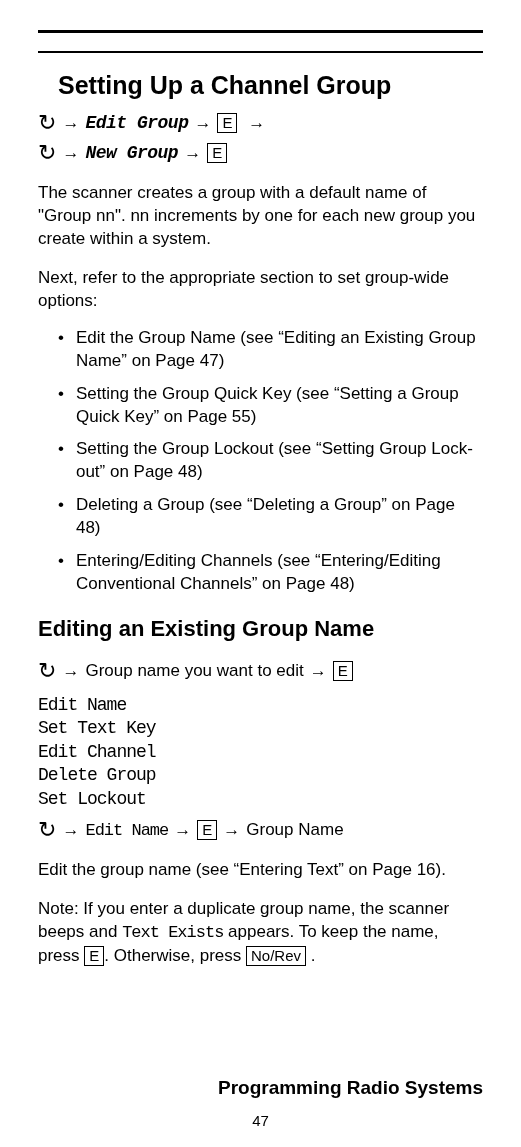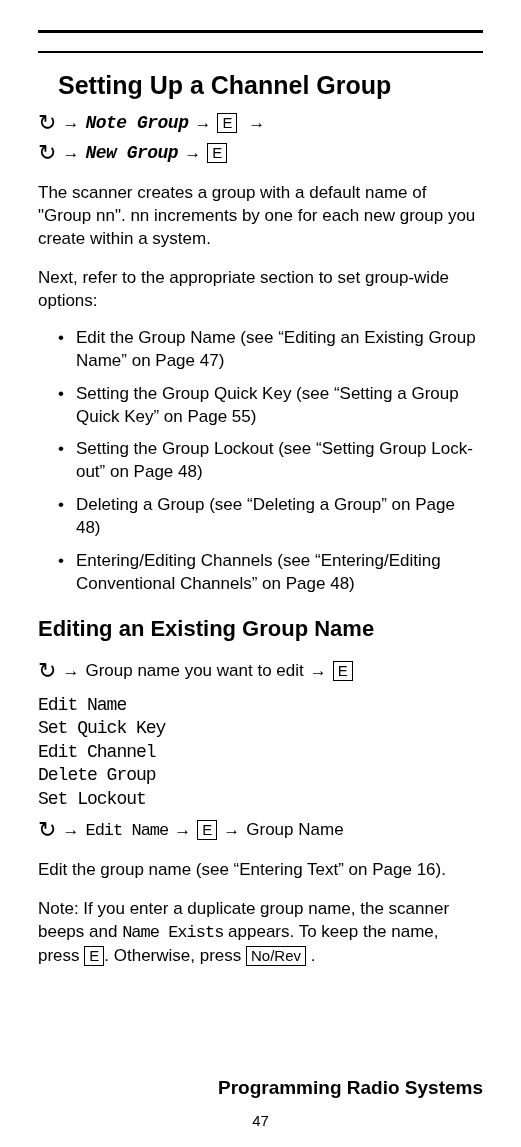--- a/index.html
+++ b/index.html
@@ -127,21 +127,21 @@
 <div class="top-rules">
   <div class="rule-thick"></div>
   <div class="rule-thin"></div>
 </div>
 
 <div class="section-title">Setting Up a Channel Group</div>
 
 <div class="nav-line">
   <span class="rotate-icon">↻</span>
   <span class="arrow">→</span>
-  <span class="scanner-font">Note Group</span>
+  <span class="scanner-font">Edit Group</span>
   <span class="arrow">→</span>
   <span class="key-box">E</span>
   <span class="arrow">&nbsp;→</span>
 </div>
 
 <div class="nav-line">
   <span class="rotate-icon">↻</span>
   <span class="arrow">→</span>
   <span class="scanner-font">New Group</span>
   <span class="arrow">→</span>
@@ -180,36 +180,36 @@
 <div class="nav-line">
   <span class="rotate-icon">↻</span>
   <span class="arrow">→</span>
   <span>Group name you want to edit</span>
   <span class="arrow">→</span>
   <span class="key-box">E</span>
 </div>
 
 <div class="menu-list">
   <div class="menu-item">Edit Name</div>
-  <div class="menu-item">Set Quick Key</div>
+  <div class="menu-item">Set Text Key</div>
   <div class="menu-item">Edit Channel</div>
   <div class="menu-item">Delete Group</div>
   <div class="menu-item">Set Lockout</div>
 </div>
 
 <div class="nav-line">
   <span class="rotate-icon">↻</span>
   <span class="arrow">→</span>
   <span class="scanner-font-plain">Edit Name</span>
   <span class="arrow">→</span>
   <span class="key-box">E</span>
   <span class="arrow">→</span>
   <span>Group Name</span>
 </div>
 
 <div class="para">Edit the group name (see “Entering Text” on Page 16).</div>
 
 <div class="para">
-  <span>Note: If you enter a duplicate group name, the scanner beeps and </span><span class="scanner-font-plain">Name Exists</span><span> appears. To keep the name, press </span><span class="key-box">E</span><span>. Otherwise, press </span><span class="key-box">No/Rev</span><span> .</span>
+  <span>Note: If you enter a duplicate group name, the scanner beeps and </span><span class="scanner-font-plain">Text Exists</span><span> appears. To keep the name, press </span><span class="key-box">E</span><span>. Otherwise, press </span><span class="key-box">No/Rev</span><span> .</span>
 </div>
 
 <div class="footer-title">Programming Radio Systems</div>
 <div class="page-number">47</div>
 
 </body></html>

